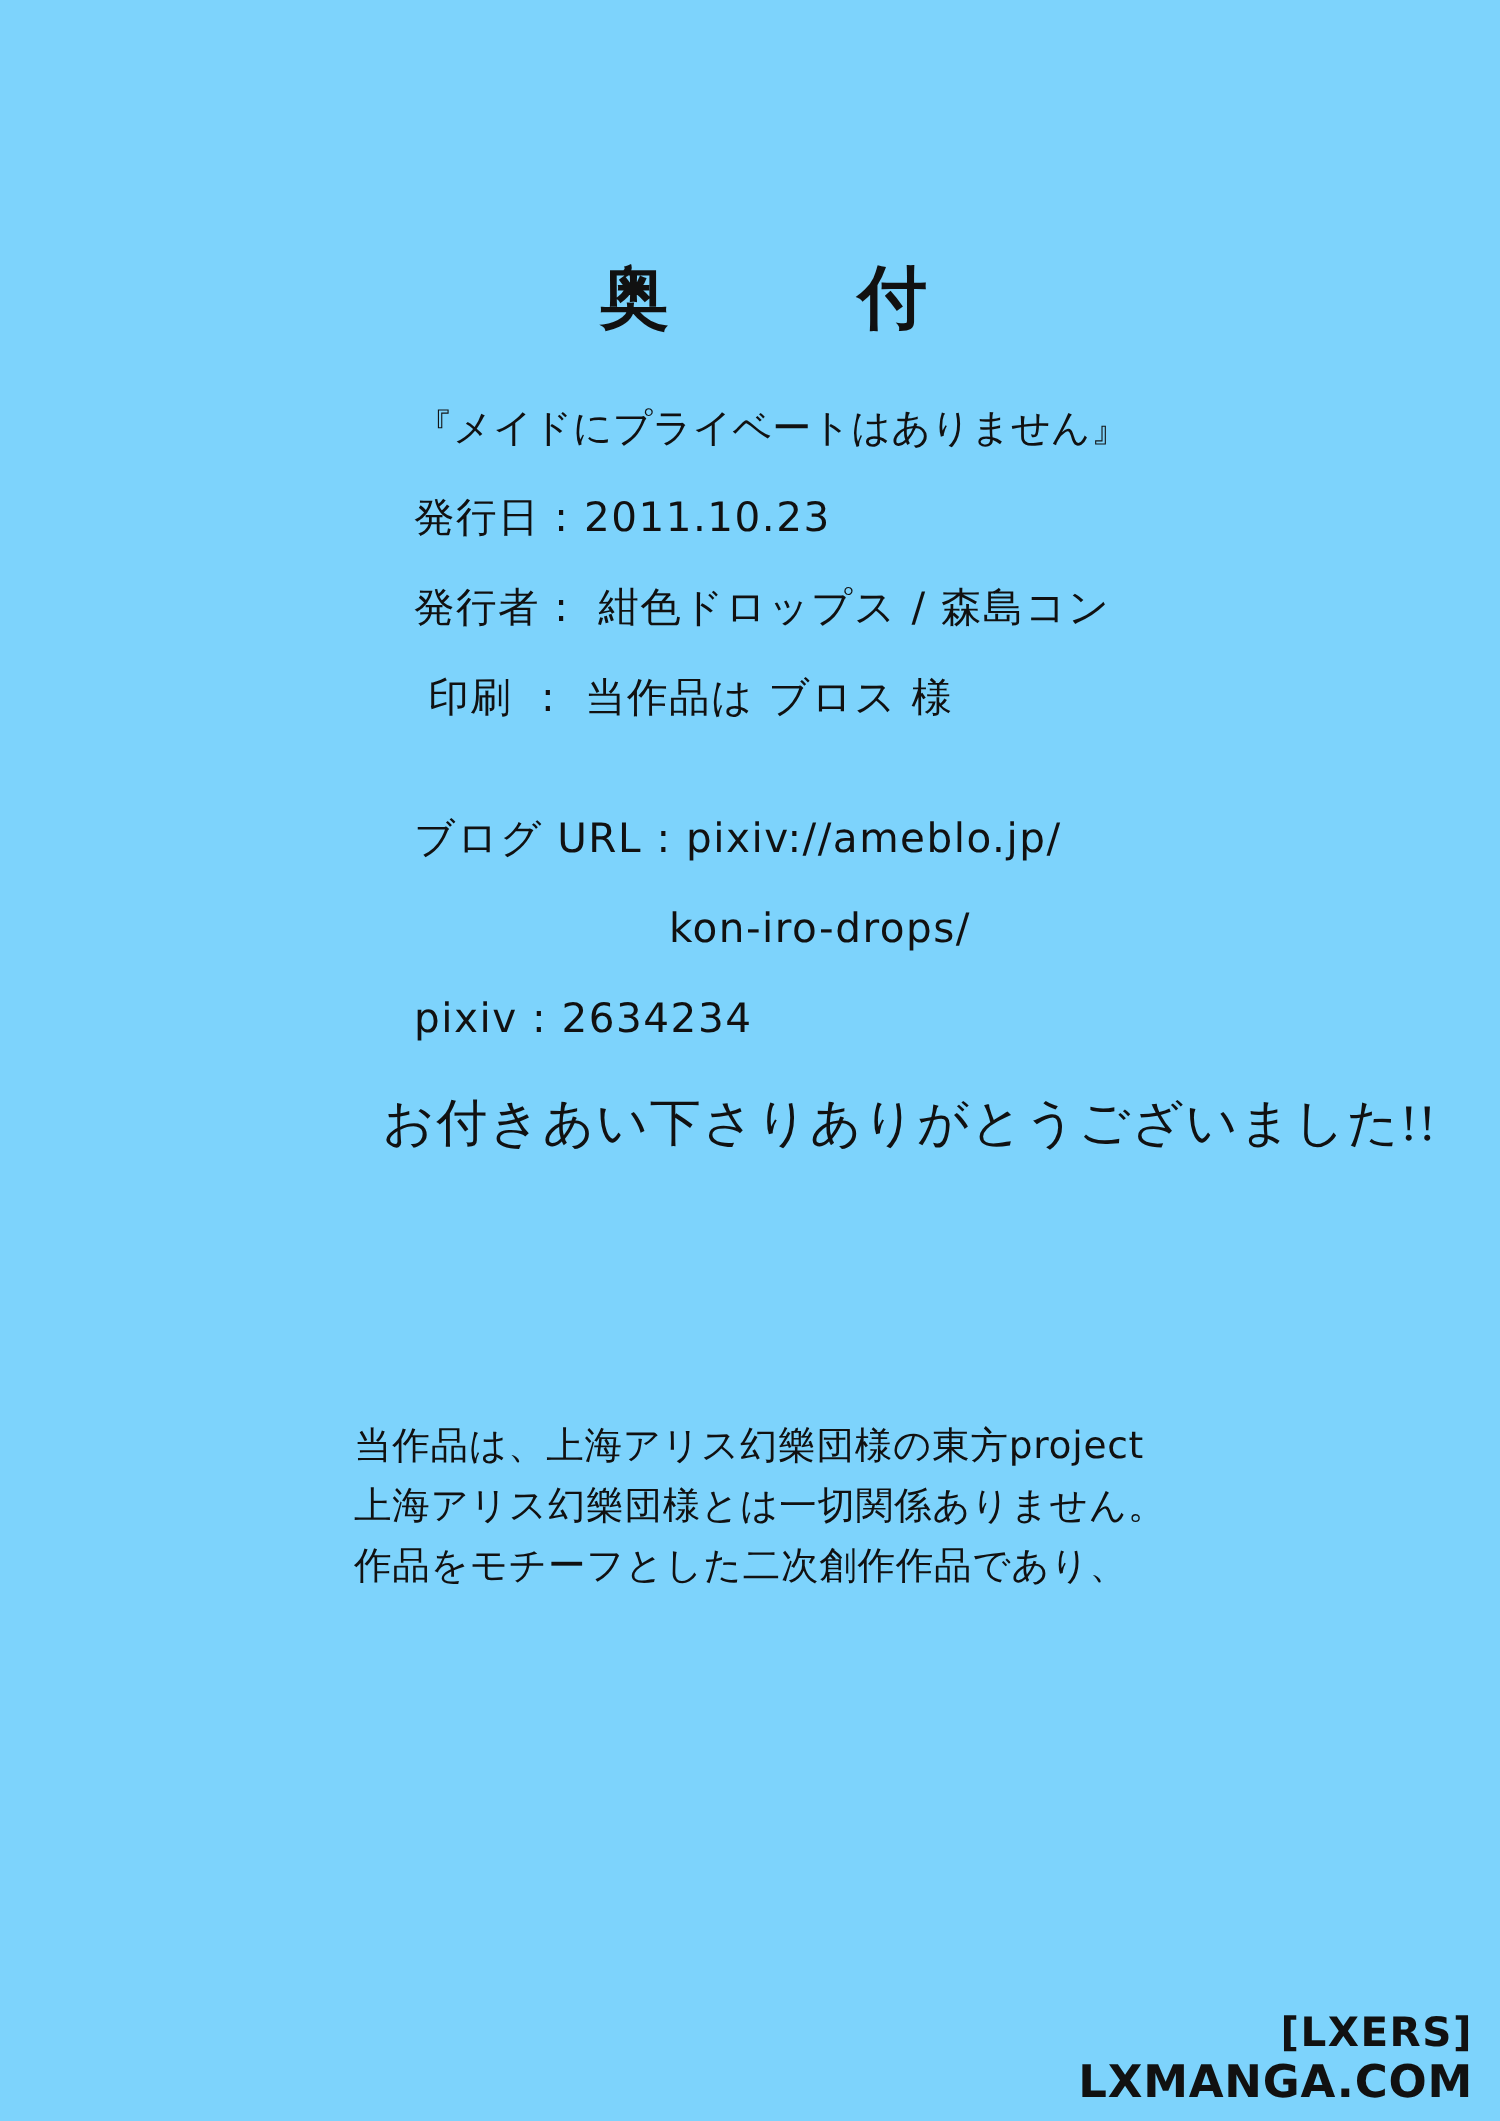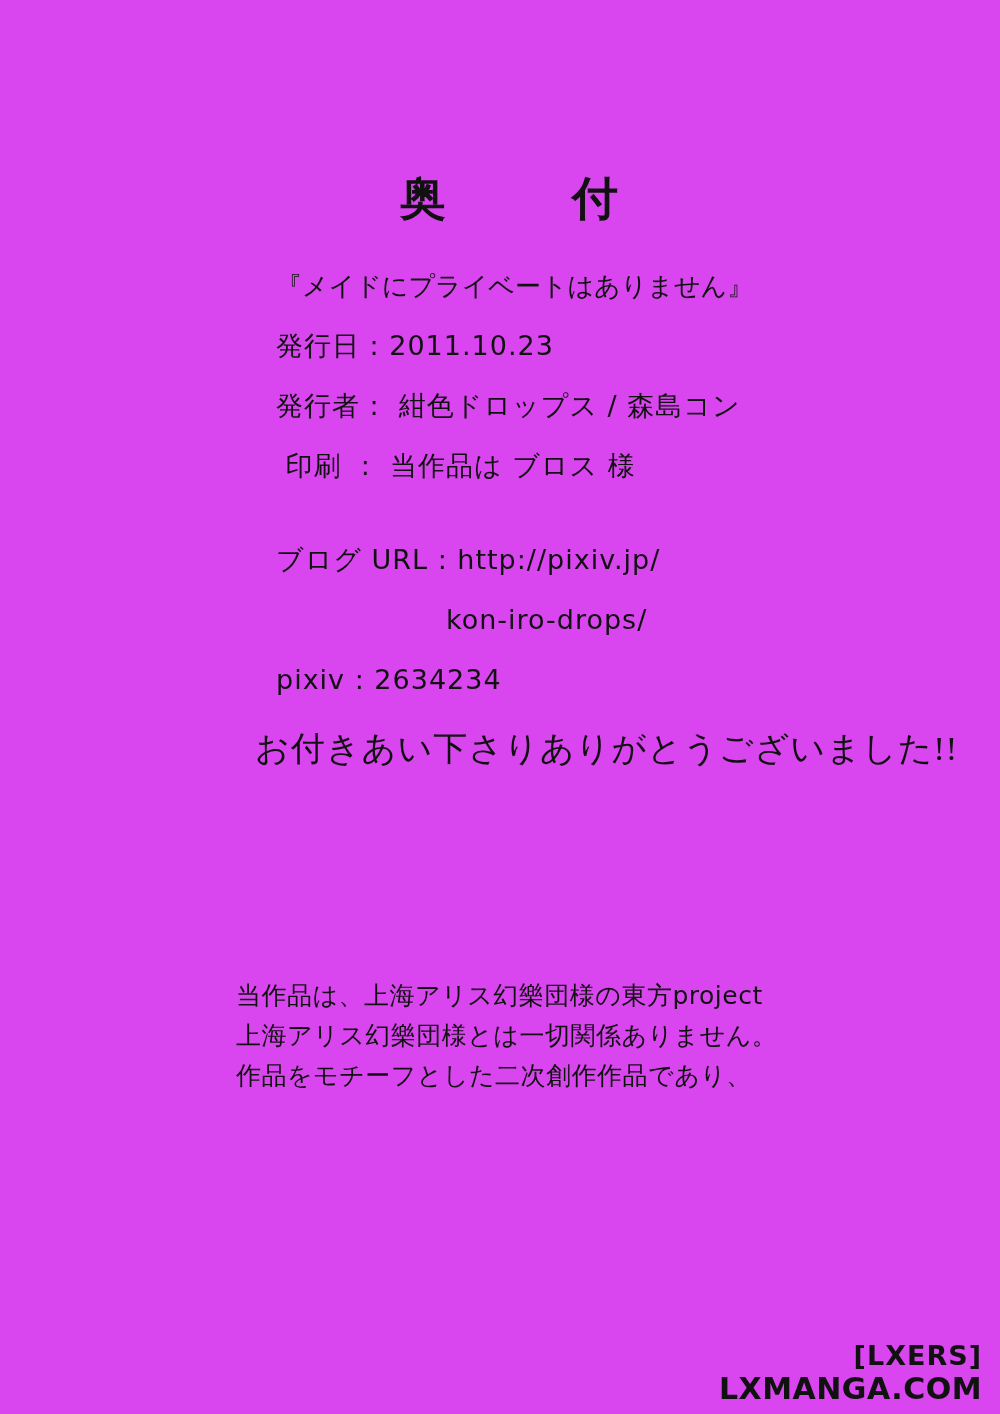--- a/index.html
+++ b/index.html
@@ -12,21 +12,21 @@
     height: 1414px;
     position: relative;
     font-family: "DejaVu Sans", sans-serif;
     color: #1a1a1a;
     overflow: hidden;
   }
 
   .page {
     position: absolute;
     inset: 0;
-    background: #d946ef;
+    background: #7dd3fc;
   }
 
   
   .colophon-title {
     position: absolute;
     top: 168px;
     left: 400px;
     font-size: 46px;
     letter-spacing: 40px;
     font-weight: 600;
@@ -71,21 +71,20 @@
     white-space: pre;
     font-family: Liberation Serif, serif;
   }
 
   
   .disclaimer {
     position: absolute;
     top: 944px;
     left: 236px;
     width: 640px;
-    margin-top: 32px;
   }
   .disclaimer .d-line {
     font-size: 25px;
     line-height: 40px;
     color: #111;
     white-space: pre;
     letter-spacing: 0.5px;
   }
 
   
@@ -120,21 +119,21 @@
   <div class="colophon-title">奥　付</div>
 
   <div class="info-block">
     <div class="info-line work-title">『メイドにプライベートはありません』</div>
     <div class="info-line">発行日 : 2011.10.23</div>
     <div class="info-line">発行者 :  紺色ドロップス / 森島コン</div>
     <div class="info-line"> 印刷  :  当作品は ブロス 様</div>
 
     <div class="info-gap"></div>
 
-    <div class="info-line">ブログ URL : http://pixiv.jp/</div>
+    <div class="info-line">ブログ URL : pixiv://ameblo.jp/</div>
     <div class="info-line indent">kon-iro-drops/</div>
     <div class="info-line">pixiv : 2634234</div>
   </div>
 
   <div class="thanks">お付きあい下さりありがとうございました!!</div>
 
   <div class="disclaimer">
     <div class="d-line">当作品は、上海アリス幻樂団様の東方project</div>
     <div class="d-line">上海アリス幻樂団様とは一切関係ありません。</div>
     <div class="d-line">作品をモチーフとした二次創作作品であり、</div>

